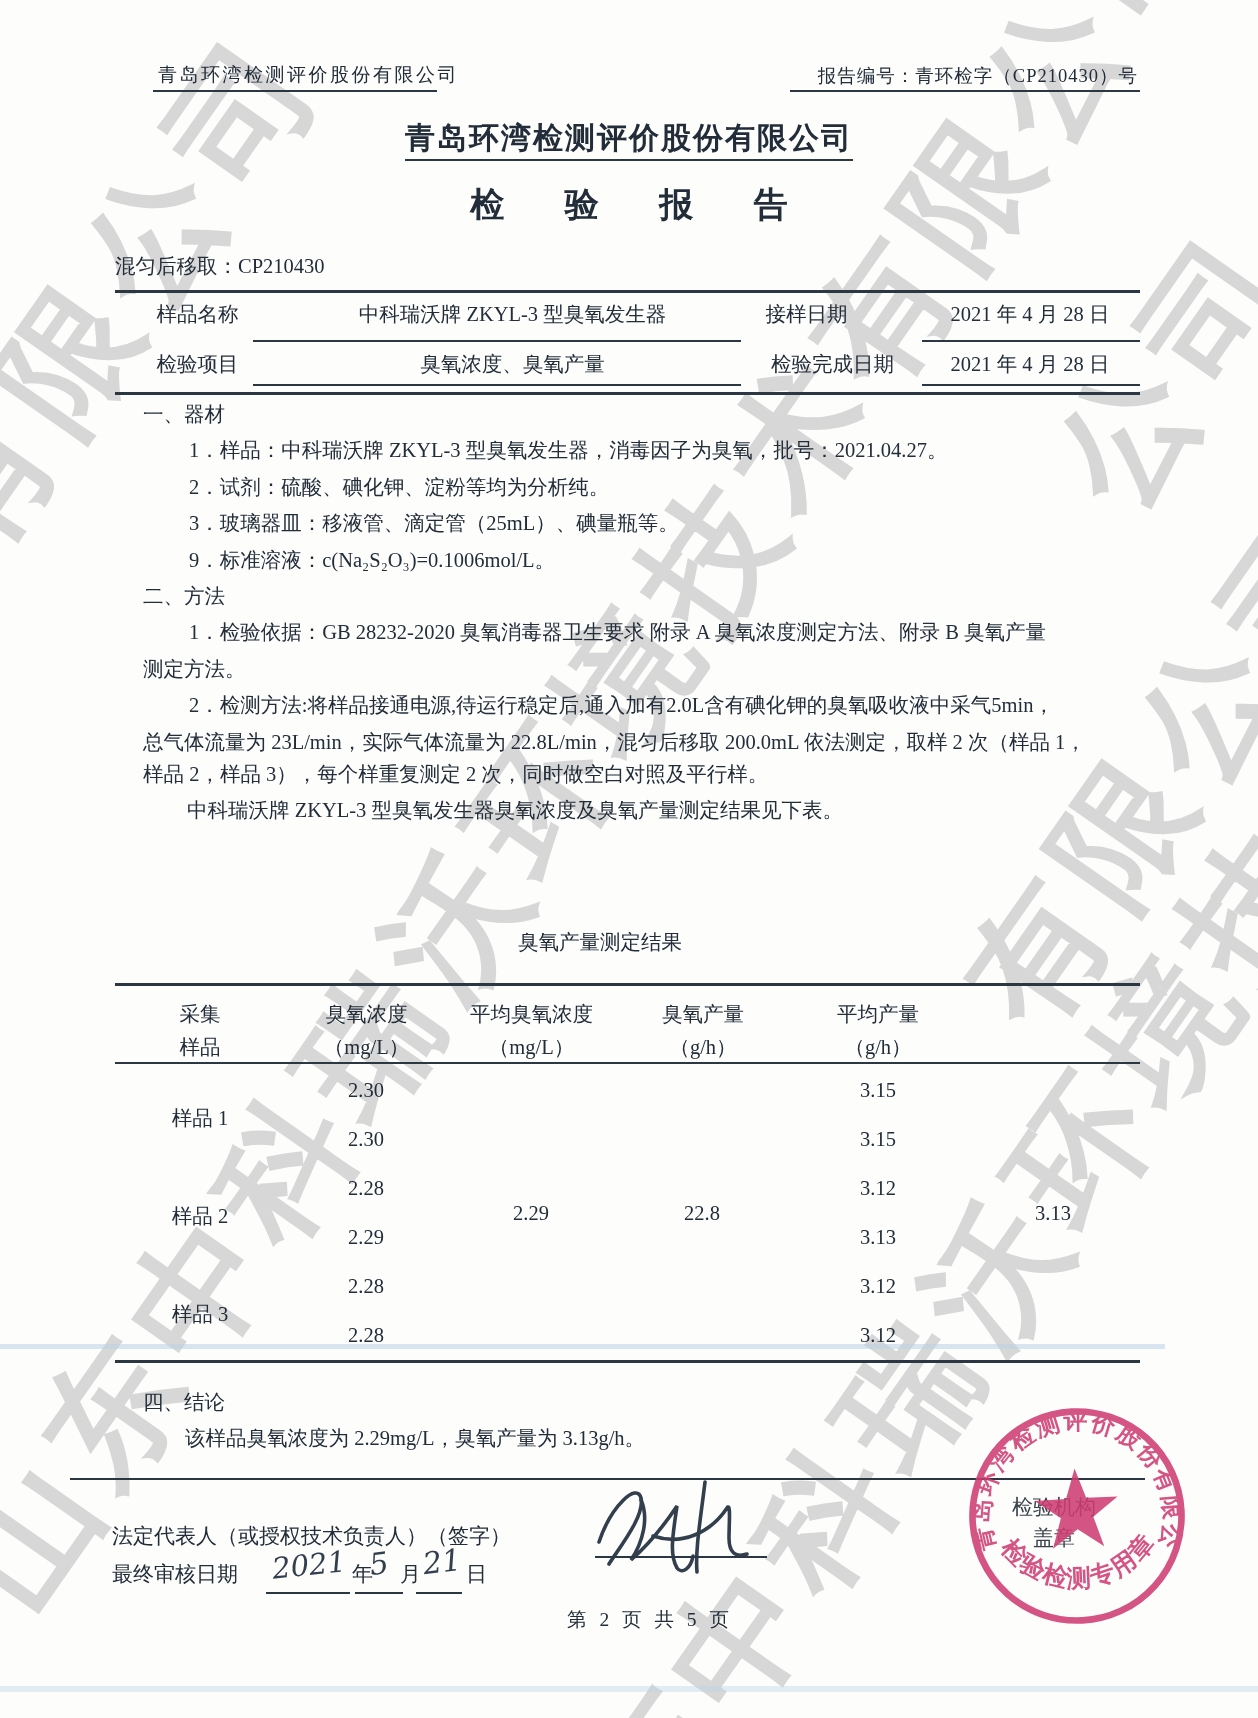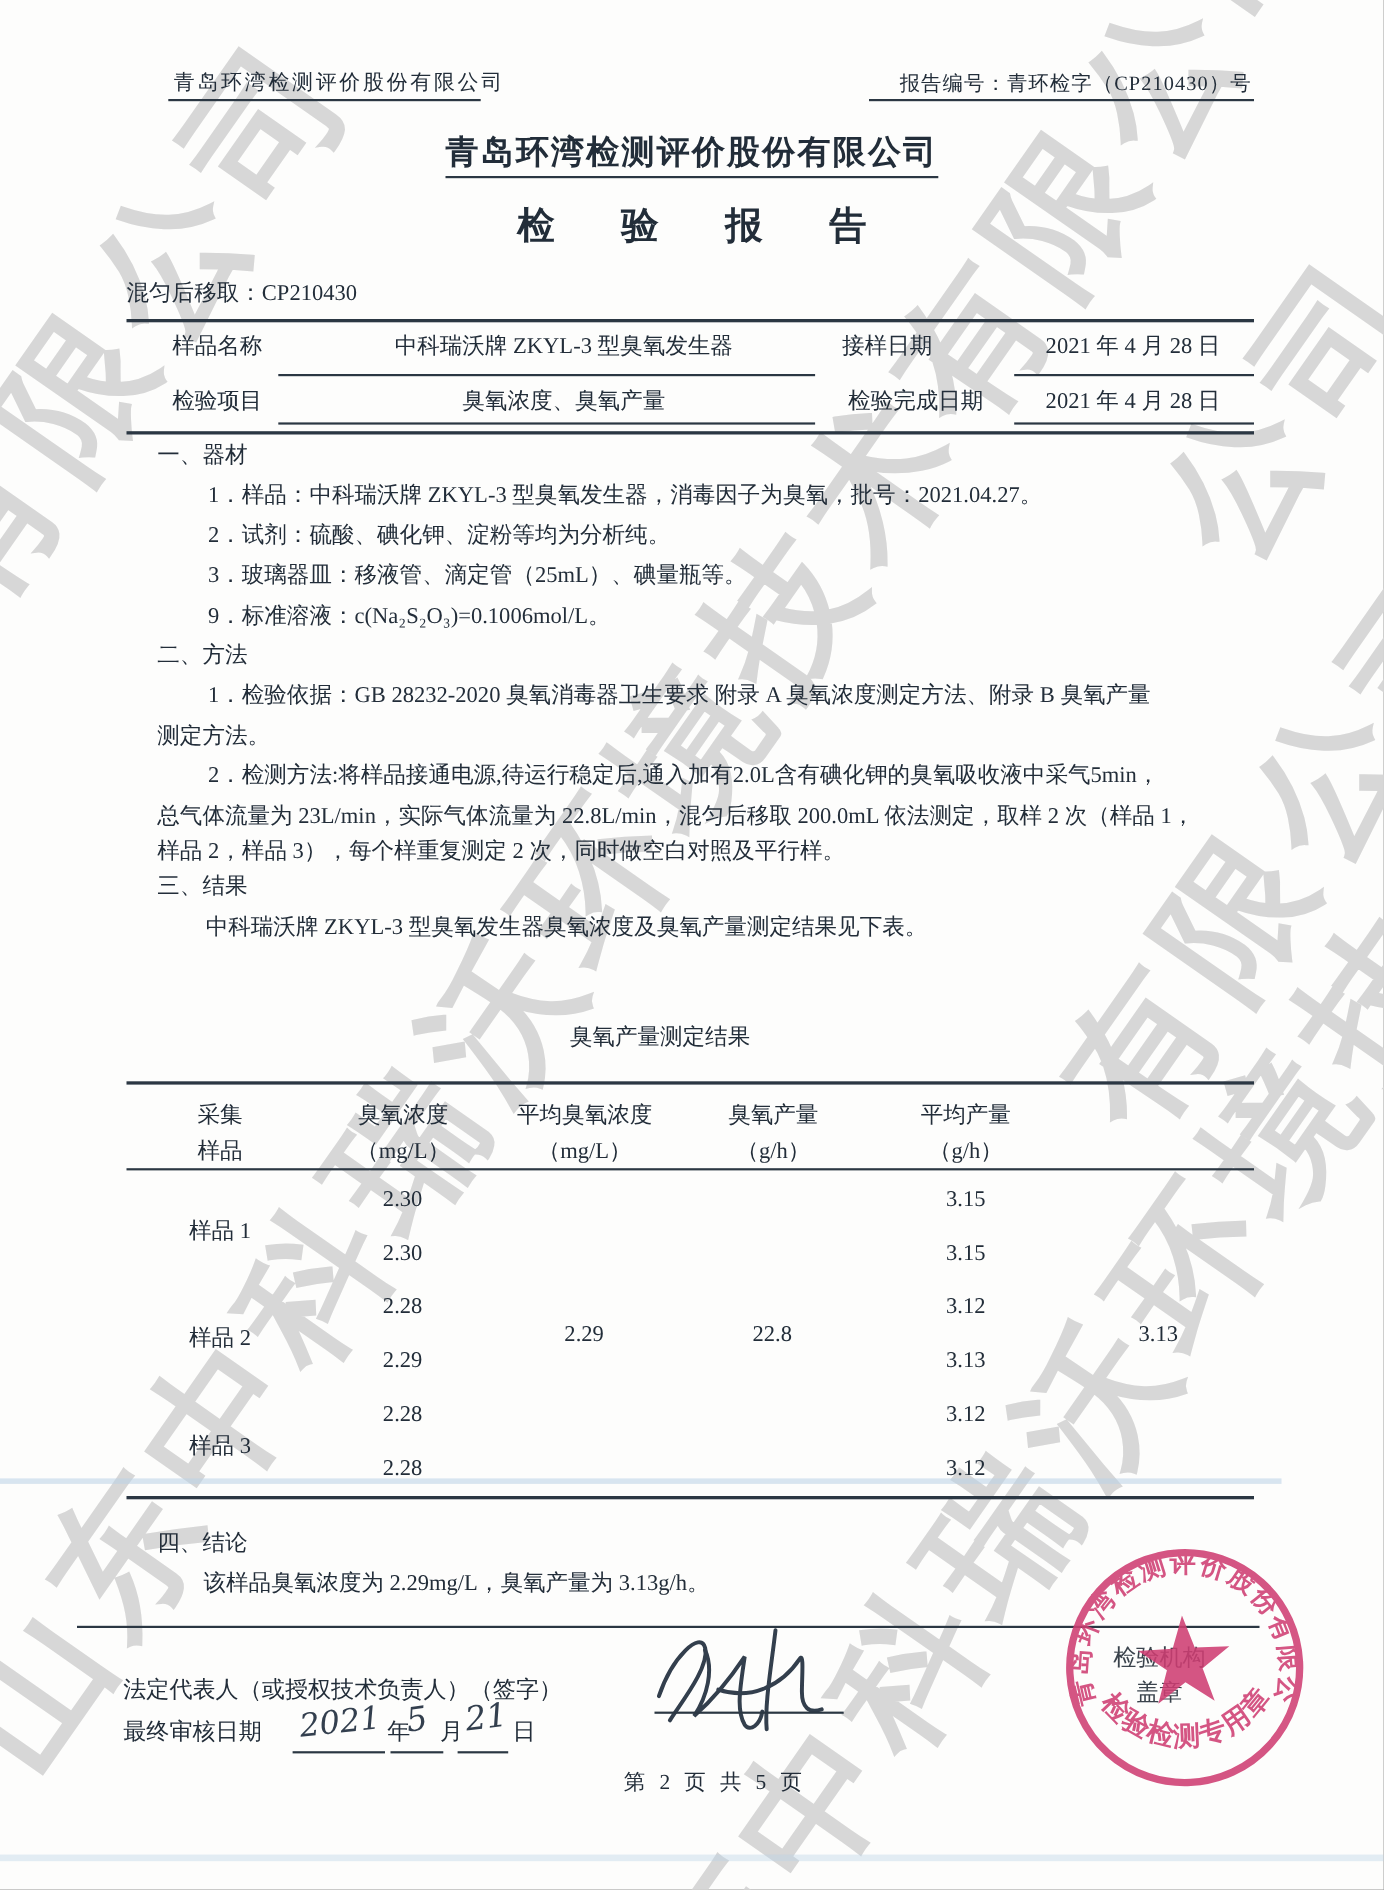--- a/index.html
+++ b/index.html
@@ -93,21 +93,20 @@
       <div class="item nowrap">1．样品：中科瑞沃牌 ZKYL-3 型臭氧发生器，消毒因子为臭氧，批号：2021.04.27。</div>
       <div class="item nowrap">2．试剂：硫酸、碘化钾、淀粉等均为分析纯。</div>
       <div class="item nowrap">3．玻璃器皿：移液管、滴定管（25mL）、碘量瓶等。</div>
       <div class="item nowrap">9．标准溶液：c(Na₂S₂O₃)=0.1006mol/L。</div>
       <div class="sec nowrap">二、方法</div>
       <div class="item nowrap">1．检验依据：GB 28232-2020 臭氧消毒器卫生要求 附录 A 臭氧浓度测定方法、附录 B 臭氧产量</div>
       <div class="cont nowrap">测定方法。</div>
       <div class="item nowrap">2．检测方法:将样品接通电源,待运行稳定后,通入加有2.0L含有碘化钾的臭氧吸收液中采气5min，</div>
       <div class="cont nowrap">总气体流量为 23L/min，实际气体流量为 22.8L/min，混匀后移取 200.0mL 依法测定，取样 2 次（样品 1，</div>
       <div class="cont nowrap">样品 2，样品 3），每个样重复测定 2 次，同时做空白对照及平行样。</div>
-      <div class="sec nowrap">三、结果</div>
       <div class="item nowrap" style="padding-left:40px;">中科瑞沃牌 ZKYL-3 型臭氧发生器臭氧浓度及臭氧产量测定结果见下表。</div>
     </div>
 
     <div class="t" style="left:115px; top:928px; width:970px; text-align:center; white-space:normal;">臭氧产量测定结果</div>
     <div class="rule" style="left:115px; top:983px; width:1025px; height:2.5px;"></div>
 
     <div class="rt-head">
       <div class="rt-col" style="width:170px;">
         <div>采集</div>
         <div>样品</div>

